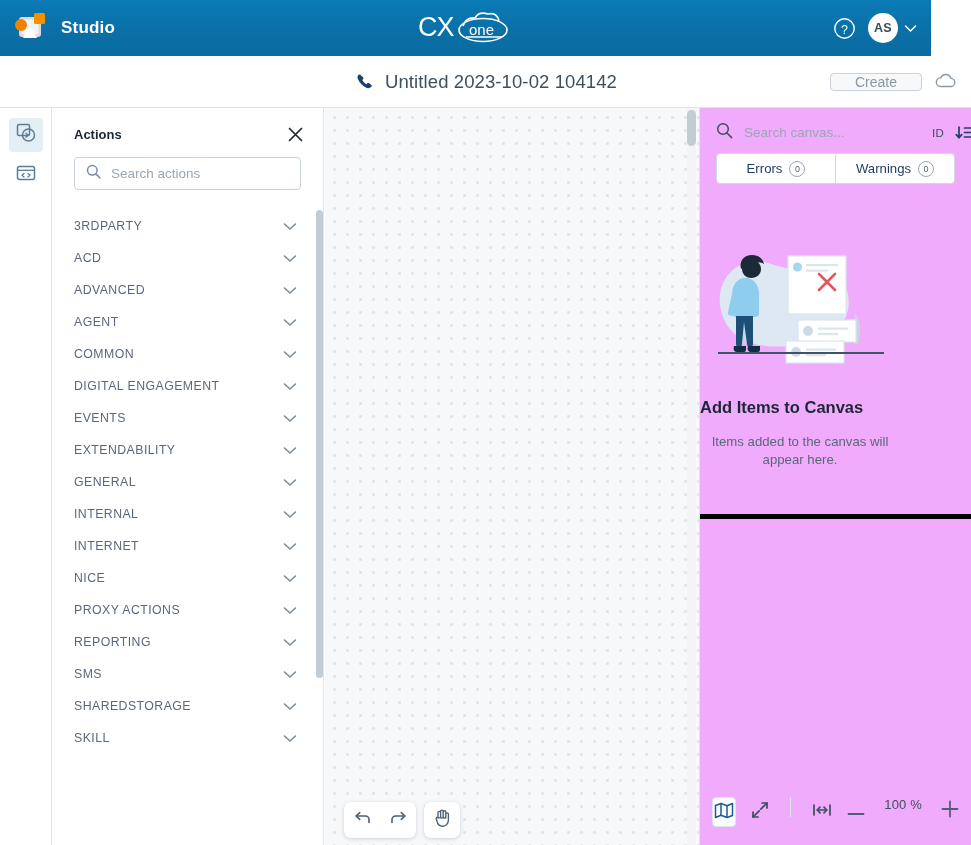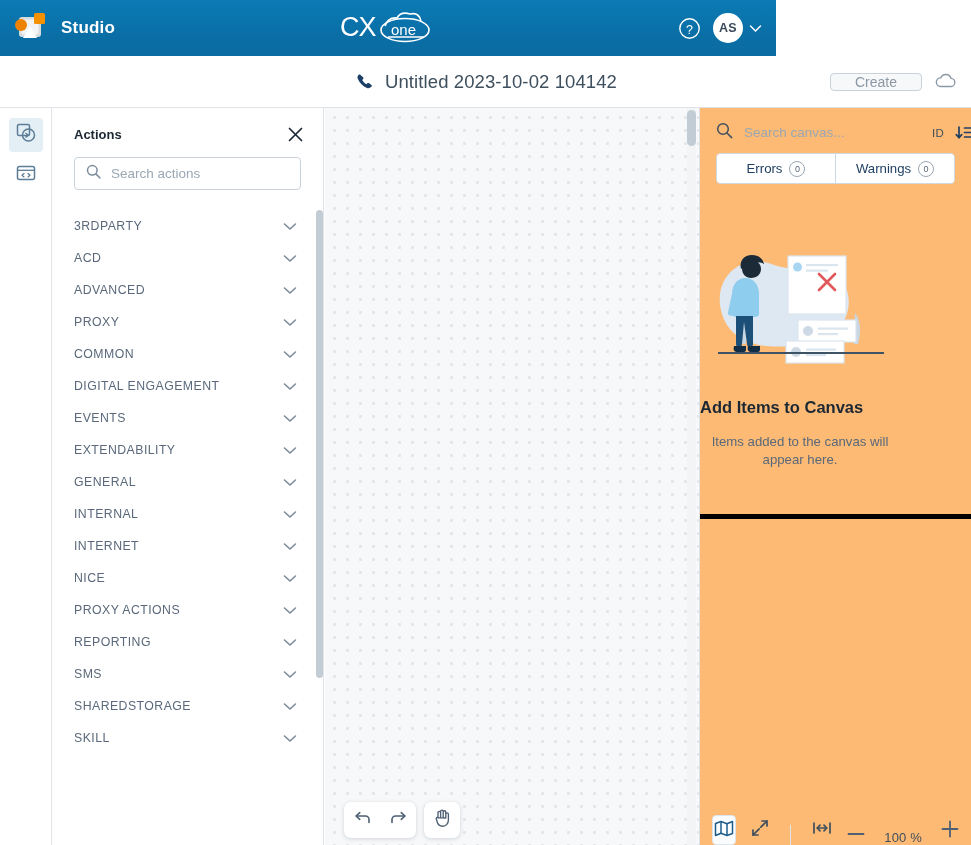--- a/index.html
+++ b/index.html
@@ -6,21 +6,21 @@
   html, body {
     width: 971px; height: 845px;
     font-family: "Liberation Sans", sans-serif;
     background: #ffffff;
     overflow: hidden;
   }
 
   
   .app-header {
     position: absolute; top: 0; left: 0;
-    width: 776px; height: 56px;
+    width: 931px; height: 56px;
     background: linear-gradient(to bottom, #0b7ab5 0%, #0a6fa6 60%, #0a6ca1 100%);
     display: flex; align-items: center;
   }
   .logo-wrap { display: flex; align-items: center; padding-left: 11px; }
   .studio-logo { width: 36px; height: 34px; position: relative; }
   .studio-title {
     color: #ffffff; font-size: 17px; font-weight: bold;
     margin-left: 14px; letter-spacing: .2px;
   }
   .cxone-logo {
@@ -176,21 +176,21 @@
   .tool-btn {
     width: 36px; height: 36px;
     display: flex; align-items: center; justify-content: center;
     color: #4d5f72; cursor: pointer;
   }
 
   
   .right-panel {
     position: absolute; top: 108px; left: 699px;
     width: 272px; height: 737px;
-    background: #fdba74;
+    background: #f0abfc;
     border-left: 1px solid #dfe3e8;
     display: flex; flex-direction: column;
   }
   .rp-search {
     display: flex; align-items: center;
     padding: 14px 14px 10px 16px; gap: 11px;
   }
   .rp-search input {
     border: none; outline: none; font-size: 13.5px;
     color: #3e4f5e; background: transparent;
@@ -227,21 +227,21 @@
   .empty-title {
     font-size: 16.5px; color: #1b2733; font-weight: bold;
     margin-top: 18px;
   }
   .empty-sub {
     font-size: 13.2px; color: #59687a; text-align: center;
     line-height: 1.35; margin-top: 16px; width: 200px;
   }
   .rp-spacer { flex: 1; }
   .zoom-bar {
-    height: 48px; display: flex; align-items: flex-end;
+    height: 48px; display: flex; align-items: flex-start;
     padding: 0 10px 0 12px; gap: 12px;
   }
   .zoom-btn {
     width: 30px; height: 30px; border-radius: 4px;
     display: flex; align-items: center; justify-content: center;
     color: #1f5d8c; cursor: pointer;
   }
   .zoom-btn.boxed { border: 1px solid #dde4ea; background: #fbfcfd; }
   .zoom-sep { width: 1px; height: 20px; background: #dde4ea; margin: 0 7px; }
   .zoom-pct {
@@ -380,21 +380,21 @@
     </div>
     <div class="cat-row">
       <span class="cat-label">ADVANCED</span>
       <span class="cat-chev">
           <svg width="14" height="9" viewBox="0 0 14 9">
             <path d="M1.5 2 L7 7 L12.5 2" fill="none" stroke="#7b8b9c" stroke-width="1.6" stroke-linecap="round"></path>
           </svg>
         </span>
     </div>
     <div class="cat-row">
-      <span class="cat-label">PROXY</span>
+      <span class="cat-label">AGENT</span>
       <span class="cat-chev">
           <svg width="14" height="9" viewBox="0 0 14 9">
             <path d="M1.5 2 L7 7 L12.5 2" fill="none" stroke="#7b8b9c" stroke-width="1.6" stroke-linecap="round"></path>
           </svg>
         </span>
     </div>
     <div class="cat-row">
       <span class="cat-label">COMMON</span>
       <span class="cat-chev">
           <svg width="14" height="9" viewBox="0 0 14 9">

